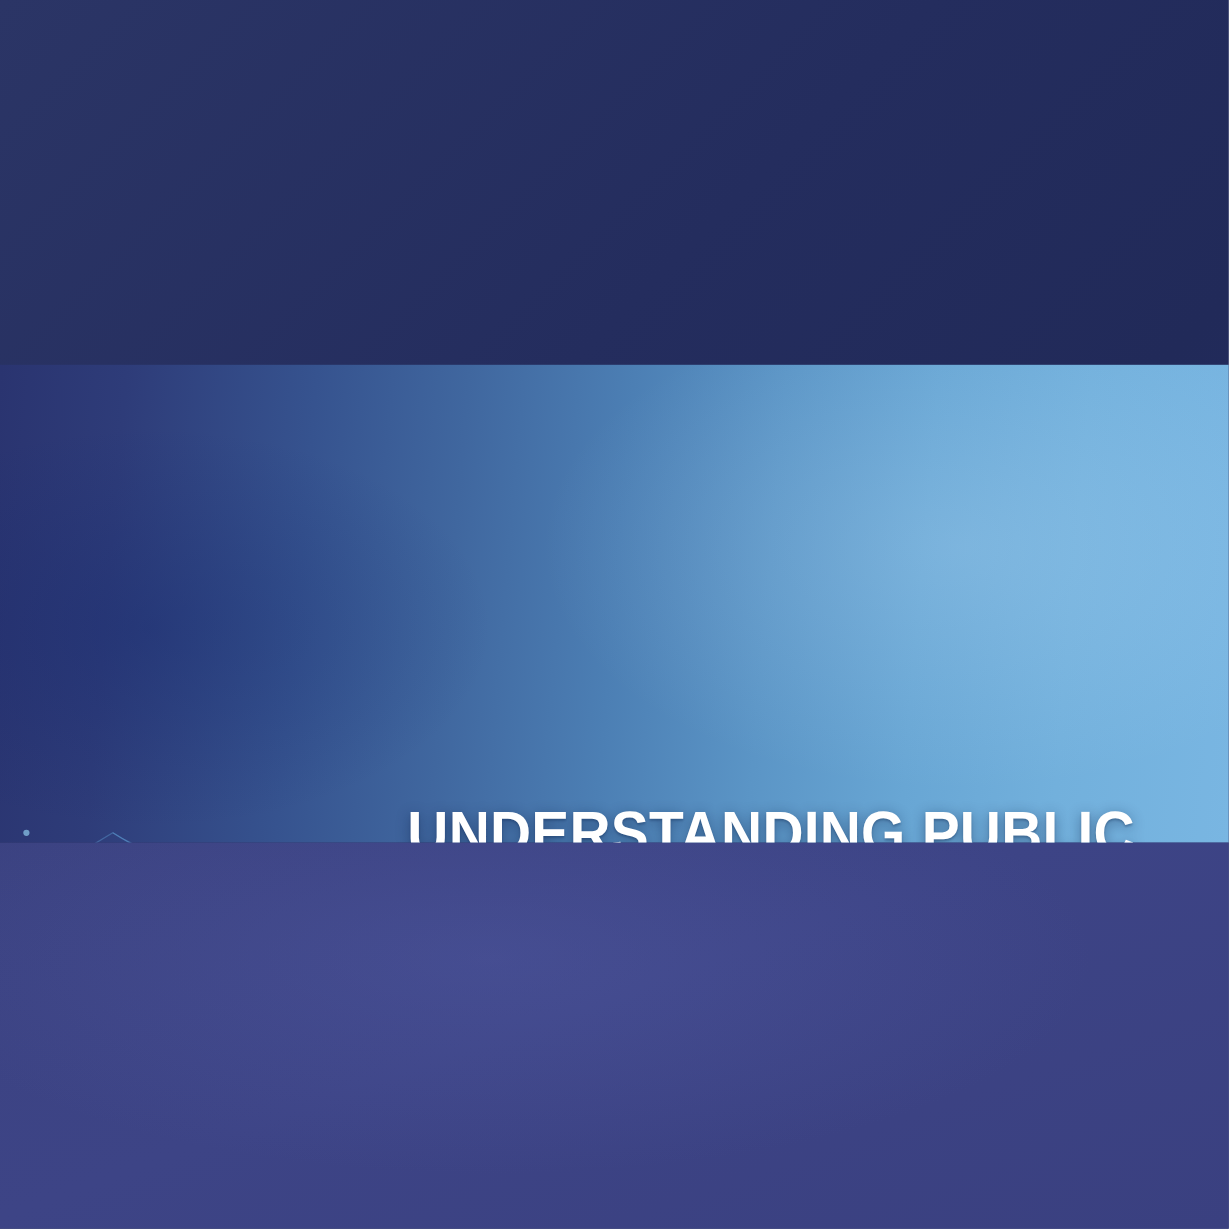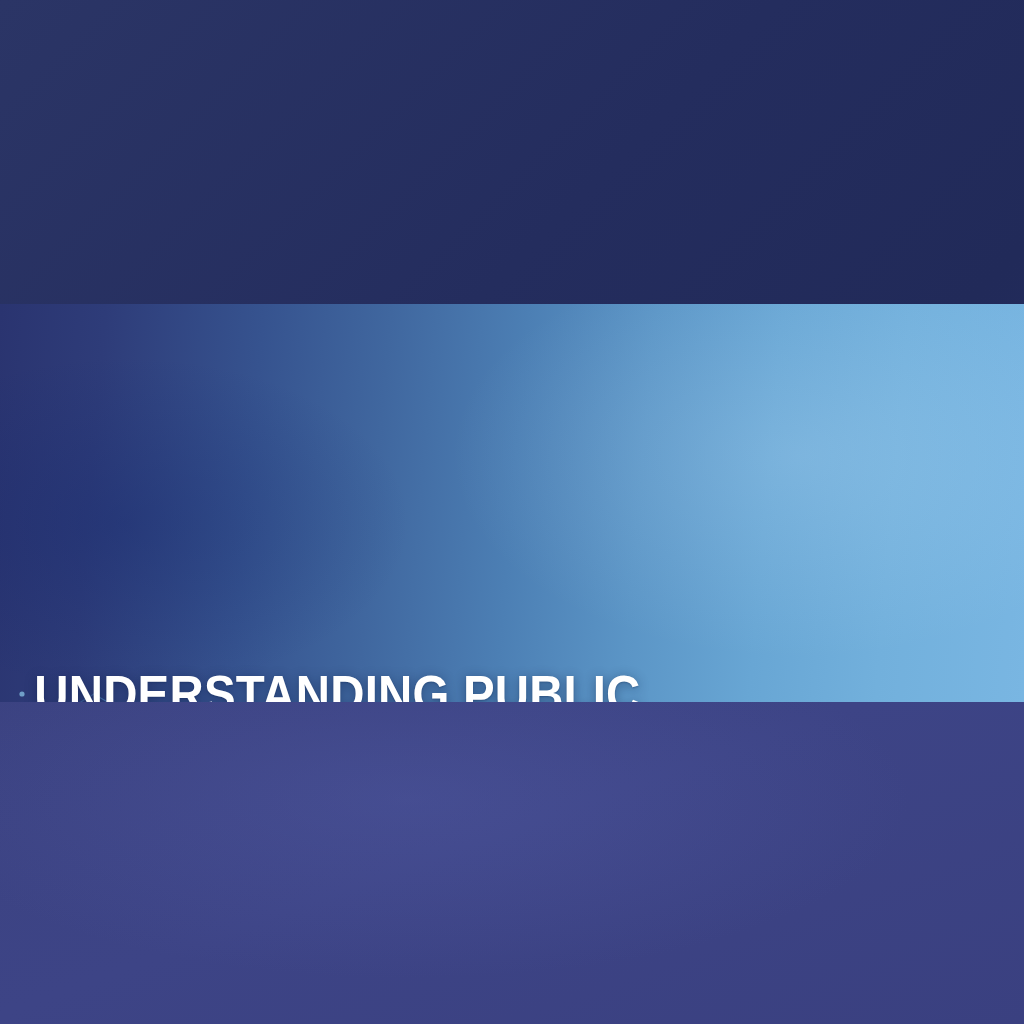--- a/index.html
+++ b/index.html
@@ -39,21 +39,21 @@
   }
   
   #hex-art { position:absolute; left:-14px; top:382px; width:268px; height:300px; }
   #hex-art svg { display:block; width:100%; height:100%; }
   
   #server-art { position:absolute; left:748px; top:378px; width:276px; height:296px; }
   #server-art svg { display:block; width:100%; height:100%; }
   
   #headline {
     position:absolute; left:0; top:360px; width:980px;
-    text-align:left; pointer-events:none;
+    text-align:right; pointer-events:none;
   }
   #headline .hl {
     display:block;
     font-size:51px; line-height:62px;
     font-weight:bold; color:#ffffff;
     letter-spacing:.2px;
     transform:scaleX(.93); transform-origin:center;
     text-shadow:0 2px 12px rgba(10,30,70,.45), 0 1px 2px rgba(10,30,70,.3);
   }
 </style>

